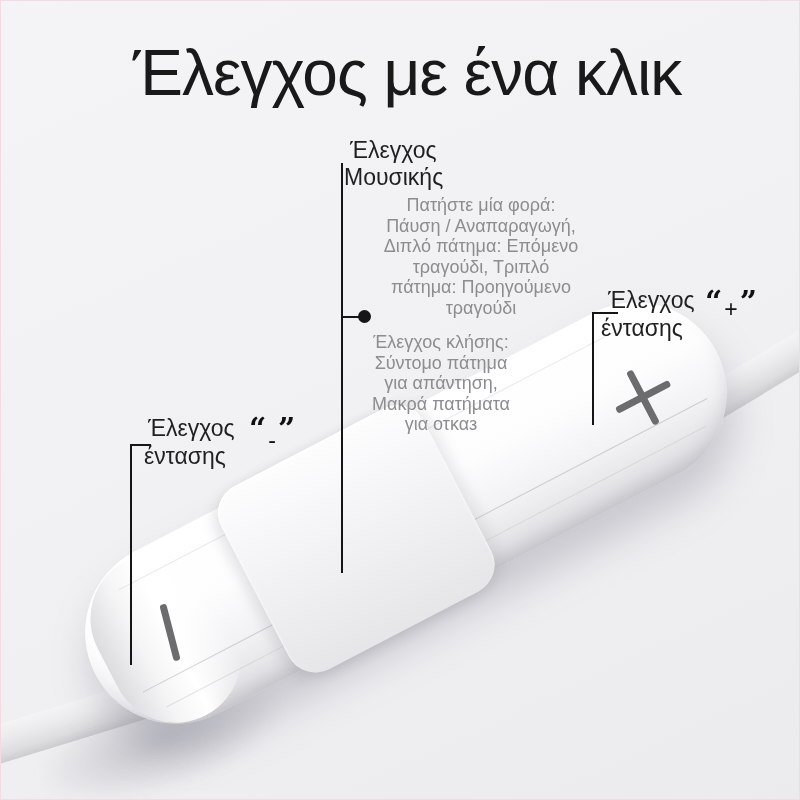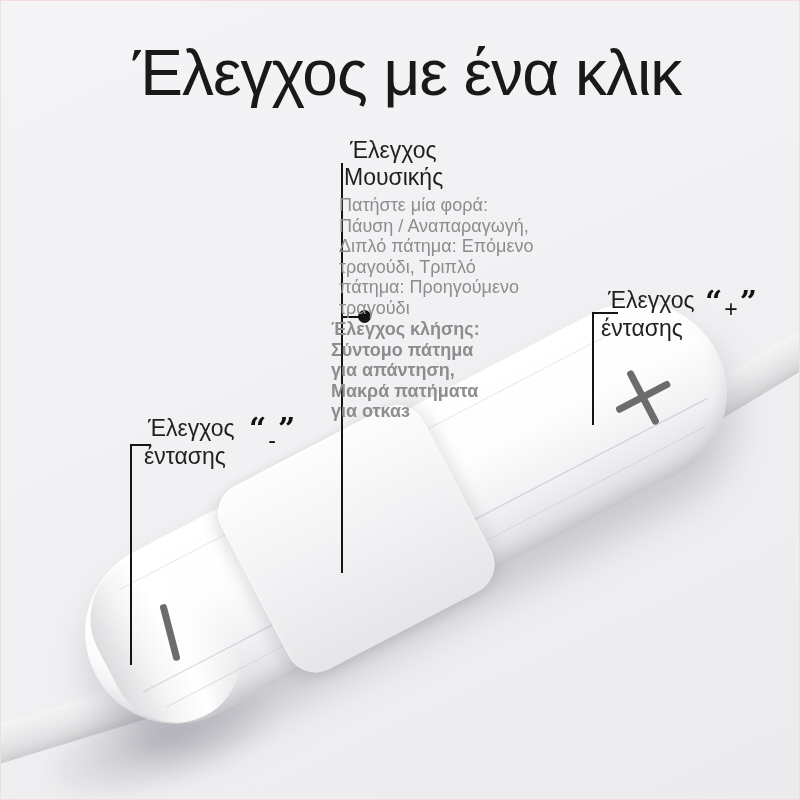--- a/index.html
+++ b/index.html
@@ -12,24 +12,24 @@
   .title{
     position:absolute;top:28px;left:0;width:100%;margin:7px;text-align:center;
     font-size:64px;font-weight:400;letter-spacing:-1px;color:#191919;
   }
   .music-label{
     position:absolute;left:343px;top:136px;font-size:23px;line-height:27px;
     color:#1f1f1f;white-space:pre-line;text-indent:6px;
   }
   .para{
     position:absolute;font-size:18px;line-height:20.5px;color:#8d8d8f;
-    white-space:pre-line;
+    white-space:pre-line;text-align:center;
   }
   .para1{left:338px;top:194px;width:284px;}
-  .para2{left:330px;top:318px;width:220px;font-weight:bold;}
+  .para2{left:330px;top:331px;width:220px;}
   .vlabel{
     position:absolute;font-size:23px;line-height:28px;color:#1f1f1f;white-space:pre-line;
   }
   .vlabel-up{left:600px;top:285px;text-indent:7px;}
   .vlabel-down{left:143px;top:413px;text-indent:4px;}
   .quote{
     position:absolute;color:#111;font-family:"DejaVu Serif",serif;
     font-weight:700;font-size:30px;letter-spacing:1px;white-space:nowrap;
   }
   .quote .sign{

